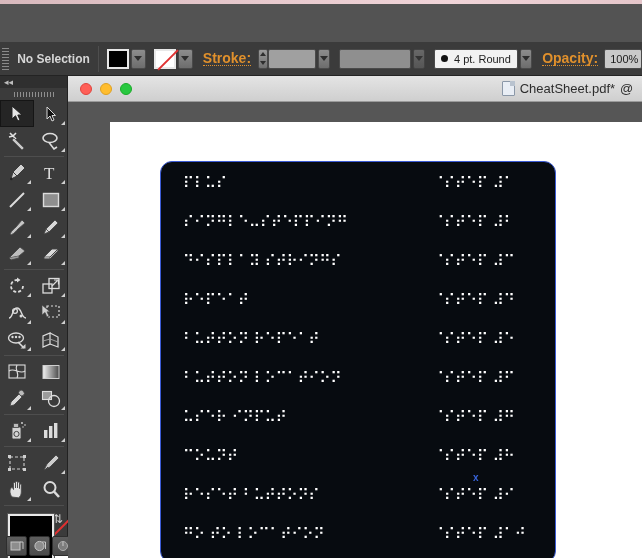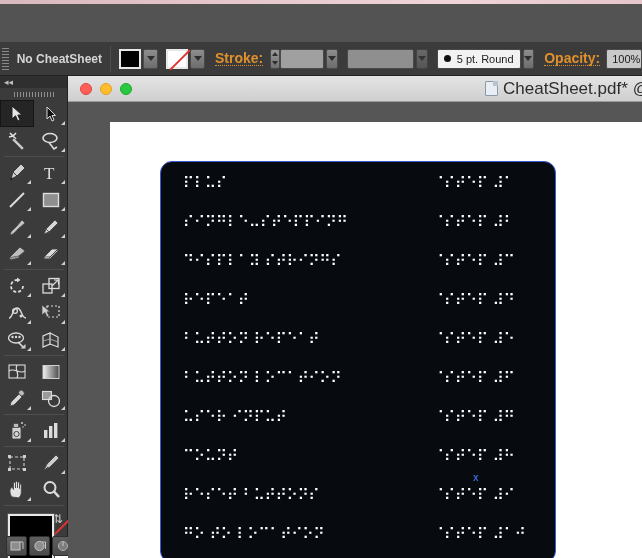--- a/index.html
+++ b/index.html
@@ -211,21 +211,21 @@
     border-bottom: 1px solid #9a9a9a;
     display: flex; align-items: center; position: relative;
   }
   .traffic { display: flex; gap: 8px; margin-left: 12px; }
   .tl { width: 12px; height: 12px; border-radius: 50%; }
   .tl.red { background: #ff5f57; border: 1px solid #e0443e; }
   .tl.yellow { background: #ffbd2e; border: 1px solid #dea123; }
   .tl.green { background: #28c840; border: 1px solid #1aab29; }
   .doc-title {
     position: absolute; left: 16px; right: 0; text-align: center;
-    font-size: 17px; color: #2d2d2d;
+    font-size: 13px; color: #2d2d2d;
     display: flex; align-items: center; justify-content: center; gap: 5px;
     padding-left: 380px;
     margin-left: 29px;
   }
   .doc-icon {
     width: 13px; height: 15px; background: #e9eef5;
     border: 1px solid #8b98a8; border-radius: 1px;
     position: relative; flex: none;
   }
   .doc-icon::before {
@@ -271,21 +271,21 @@
 </head>
 <body>
 
 <div id="app">
 
   <div class="os-sliver"></div>
 
 
   <div class="ctrlbar">
     <div class="ctrl-grip"></div>
-    <div class="no-selection">No CheatSheet</div>
+    <div class="no-selection">No Selection</div>
     <div class="vdiv"></div>
 
     <div class="swatch-group">
       <div class="swatch"></div>
       <div class="mini-drop"></div>
     </div>
     <div class="swatch-group" style="margin-left:8px">
       <div class="swatch none"></div>
       <div class="mini-drop"></div>
     </div>
@@ -296,21 +296,21 @@
         <i class="dn"></i>
       </div>
     <div class="field-grey field-w1"></div>
     <div class="mini-drop"></div>
 
     <div class="profile-field" style="margin-left:9px;width:90px"></div>
     <div class="mini-drop" style="opacity:.55"></div>
 
     <div class="brush-field" style="margin-left:9px">
       <span class="brush-dot"></span>
-      <span>5 pt. Round</span>
+      <span>4 pt. Round</span>
     </div>
     <div class="mini-drop"></div>
 
     <div class="label-link">Opacity:</div>
     <div class="opacity-val">100%</div>
   </div>
 
   <div class="toolspanel">
     <div class="tools-header">
       <span class="dbl-arrow">◂◂</span>

